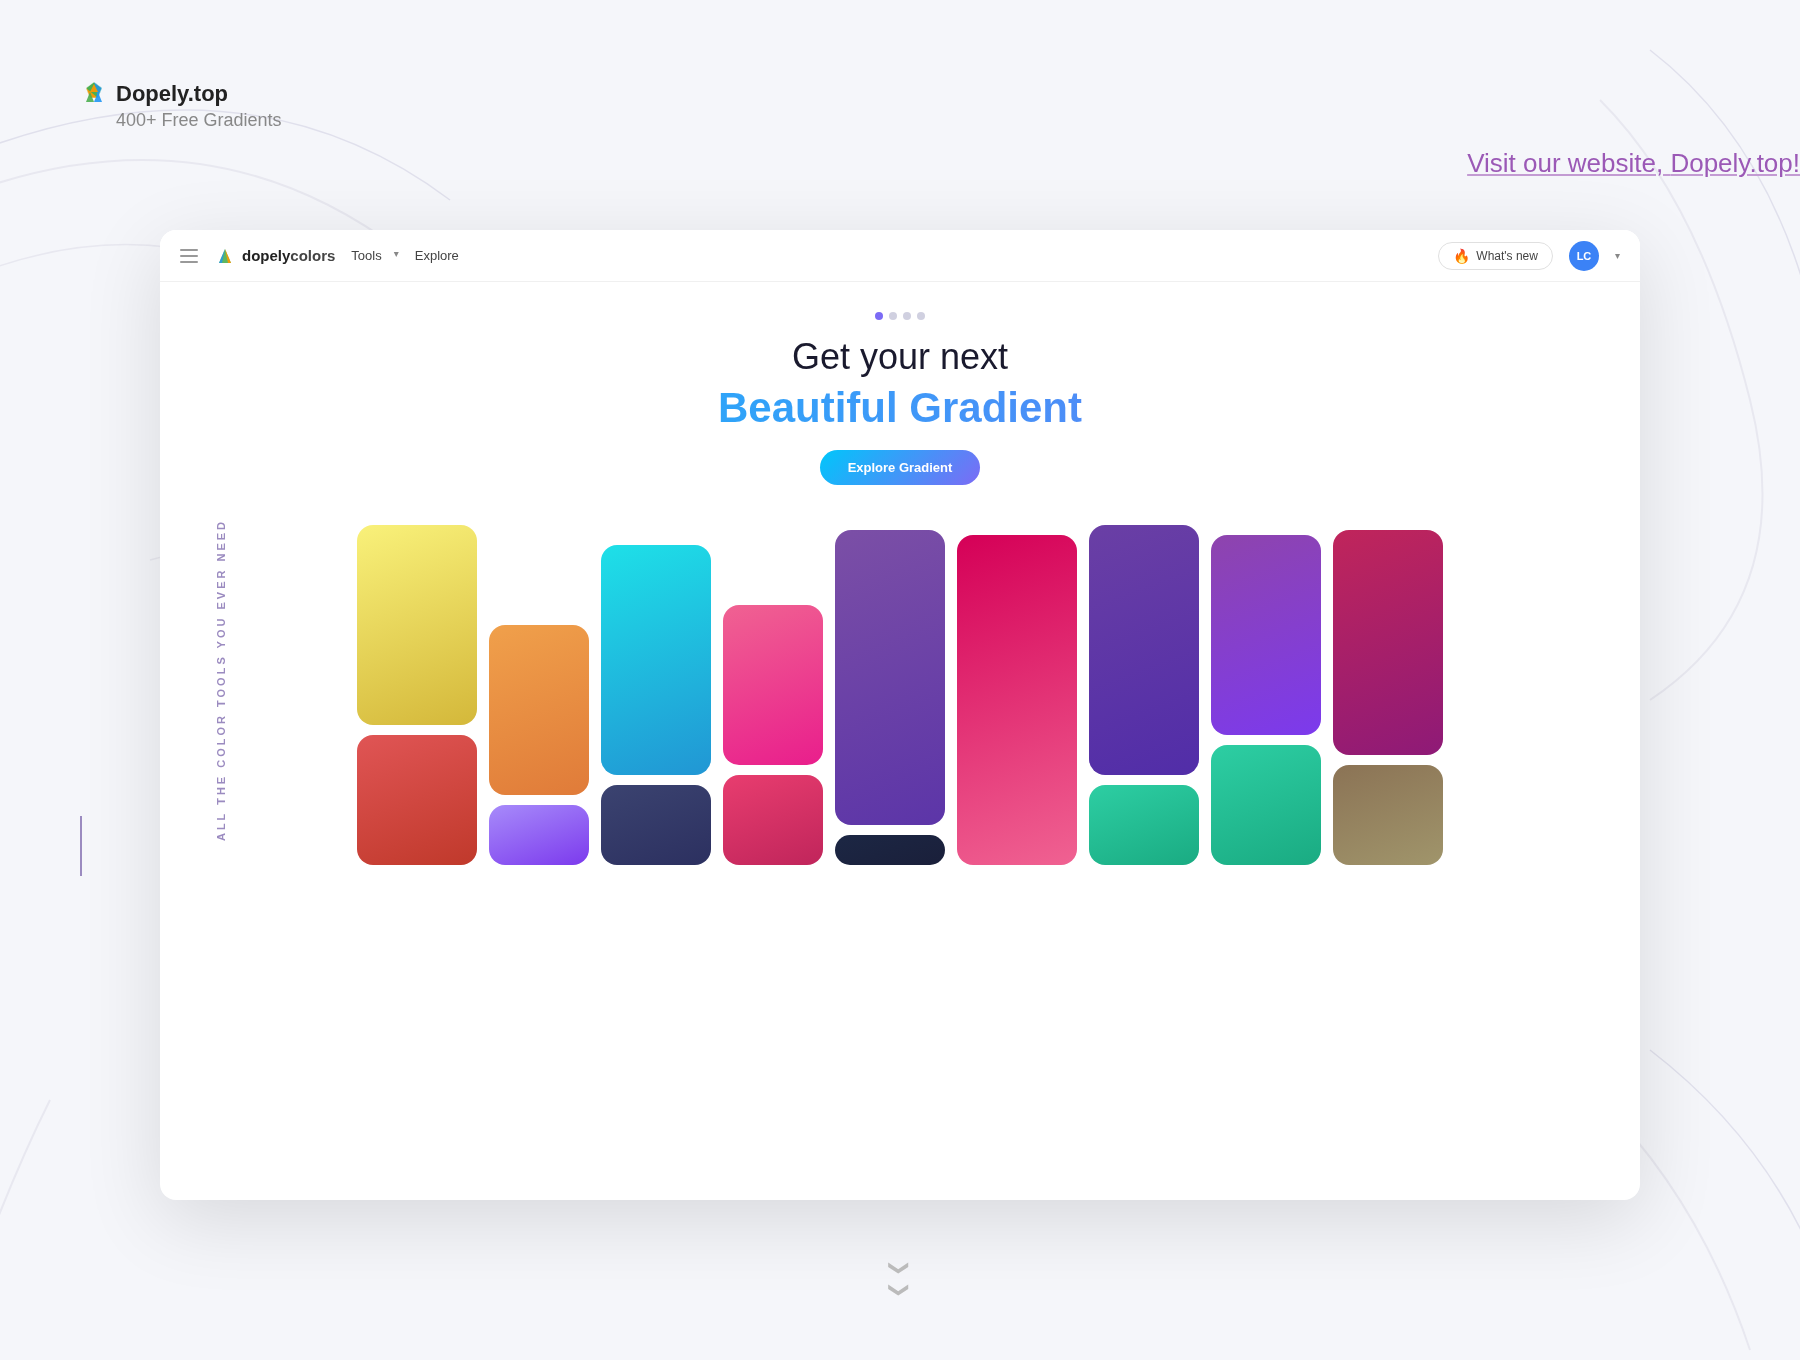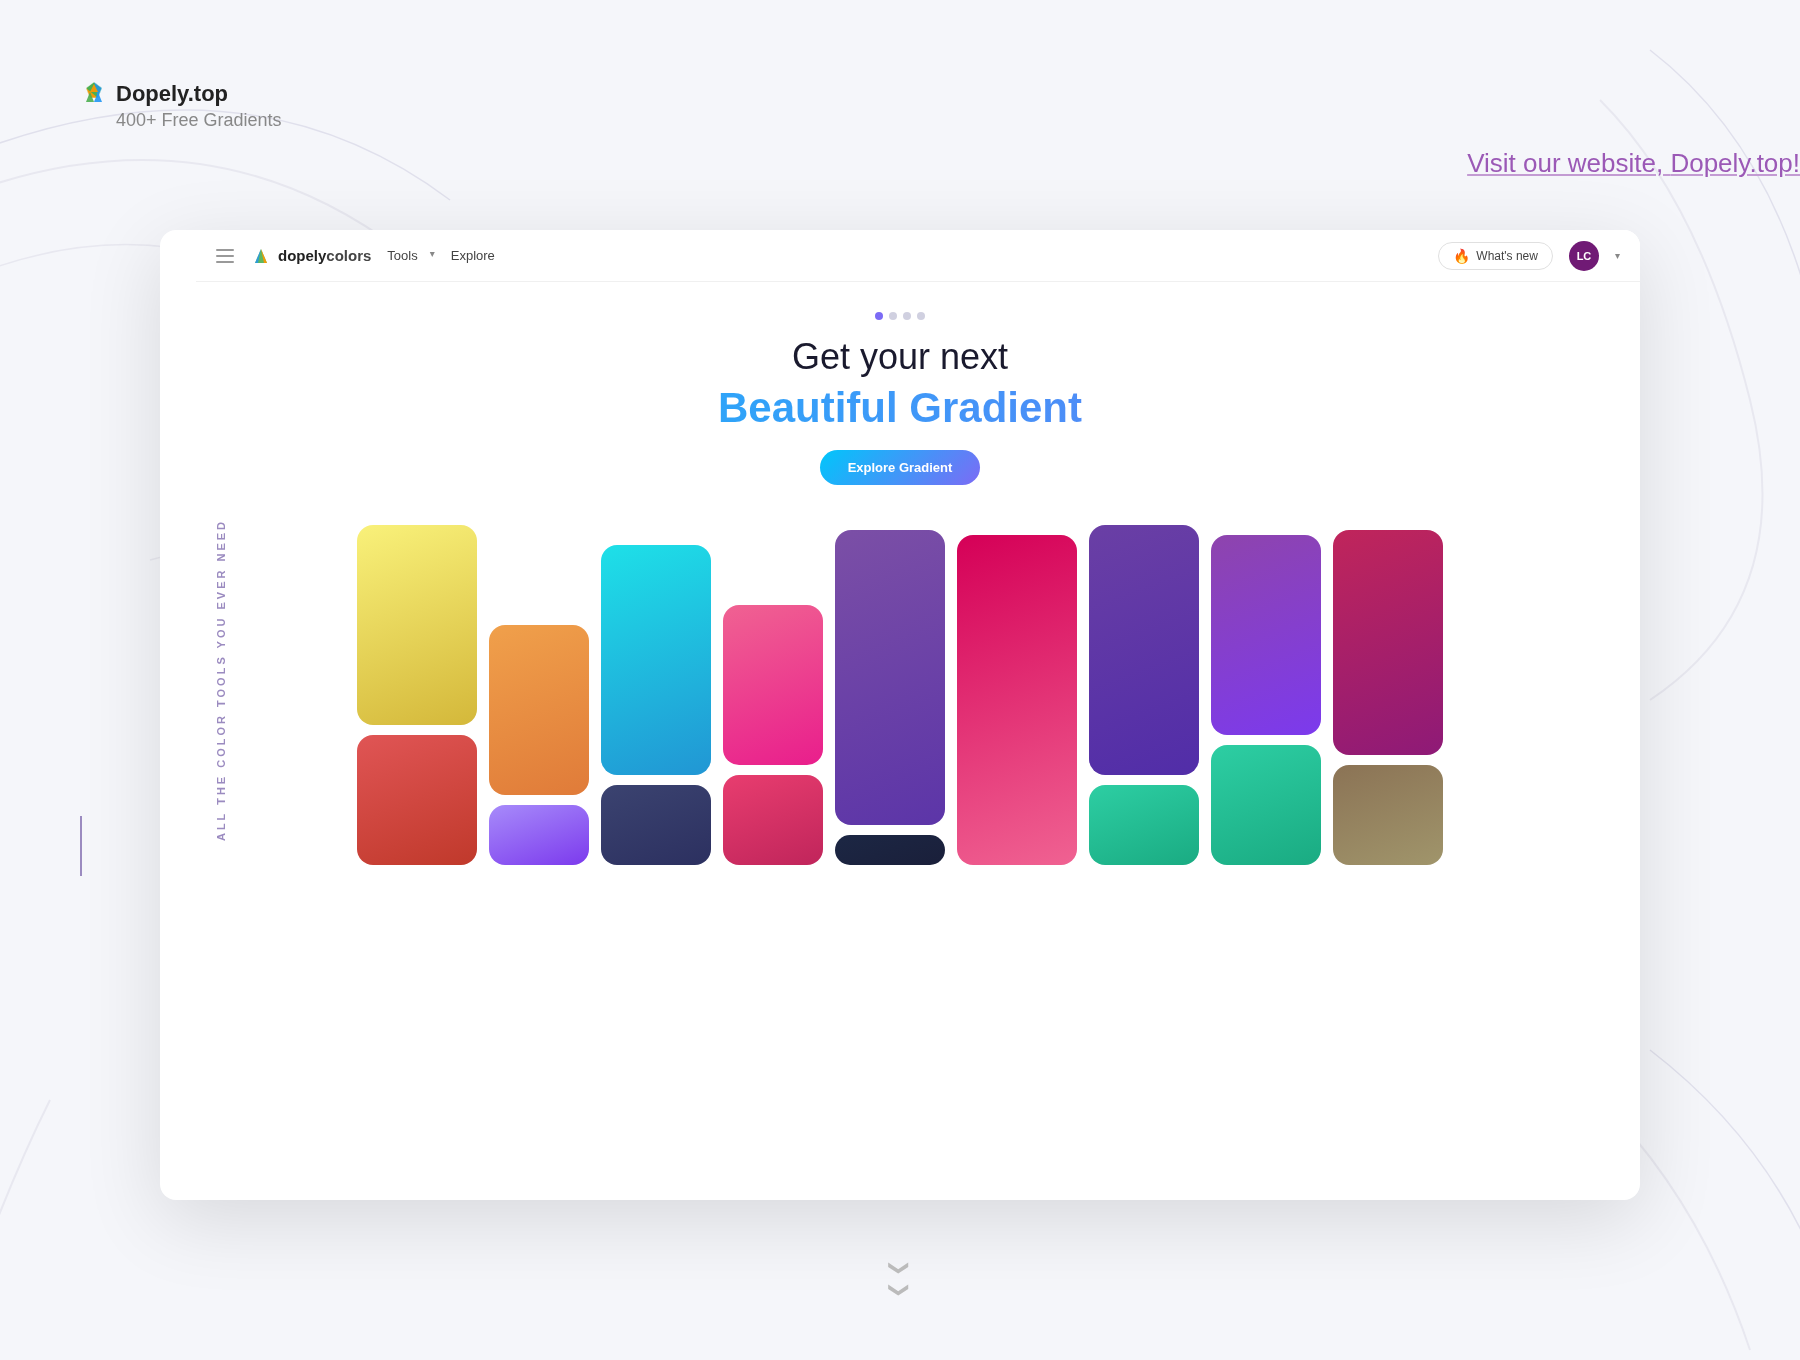--- a/index.html
+++ b/index.html
@@ -92,21 +92,20 @@
 
     
     .browser-nav {
       display: flex;
       align-items: center;
       padding: 0 20px;
       height: 52px;
       border-bottom: 1px solid #f0f0f0;
       background: #fff;
       gap: 16px;
-      margin-left: 36px;
     }
     .nav-hamburger {
       display: flex;
       flex-direction: column;
       gap: 4px;
       cursor: pointer;
     }
     .nav-hamburger span {
       display: block;
       width: 18px;
@@ -158,21 +157,21 @@
       font-size: 12px;
       color: #444;
       cursor: pointer;
       background: #fff;
     }
     .nav-whats-new .fire { color: #ff6b35; font-size: 14px; }
     .nav-avatar {
       width: 30px;
       height: 30px;
       border-radius: 50%;
-      background: #701a75;
+      background: #3b82f6;
       color: #fff;
       font-size: 11px;
       font-weight: 700;
       display: flex;
       align-items: center;
       justify-content: center;
     }
     .nav-chevron-down {
       font-size: 10px;
       color: #888;

